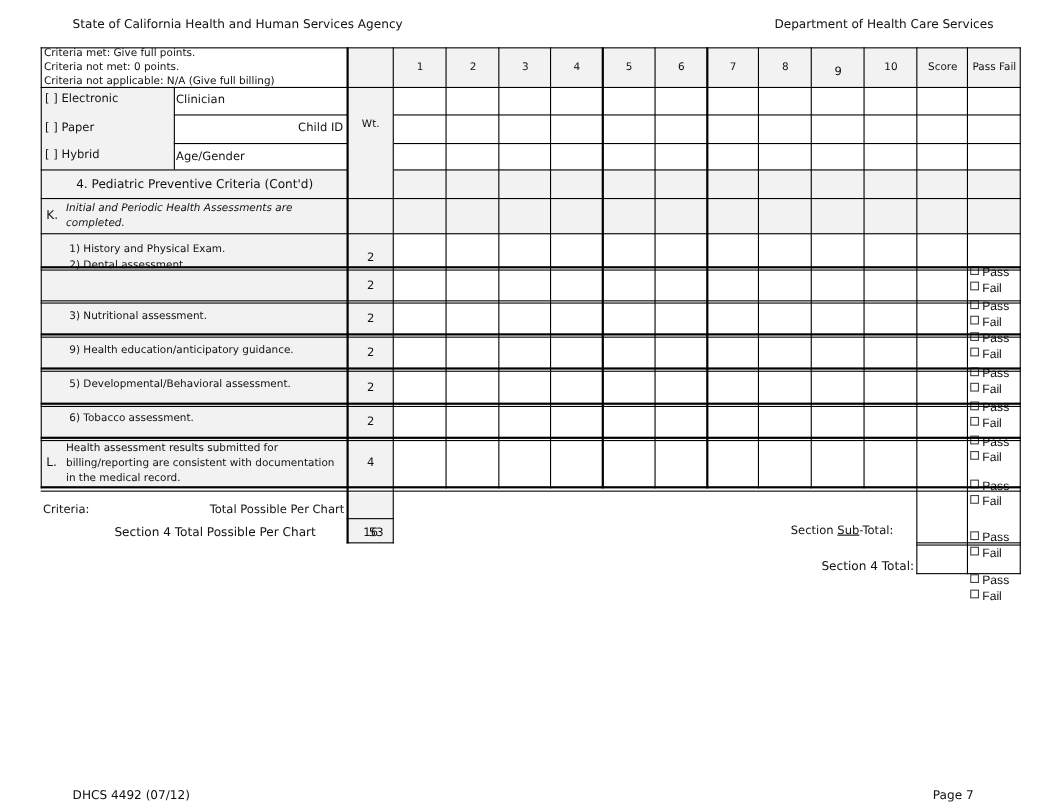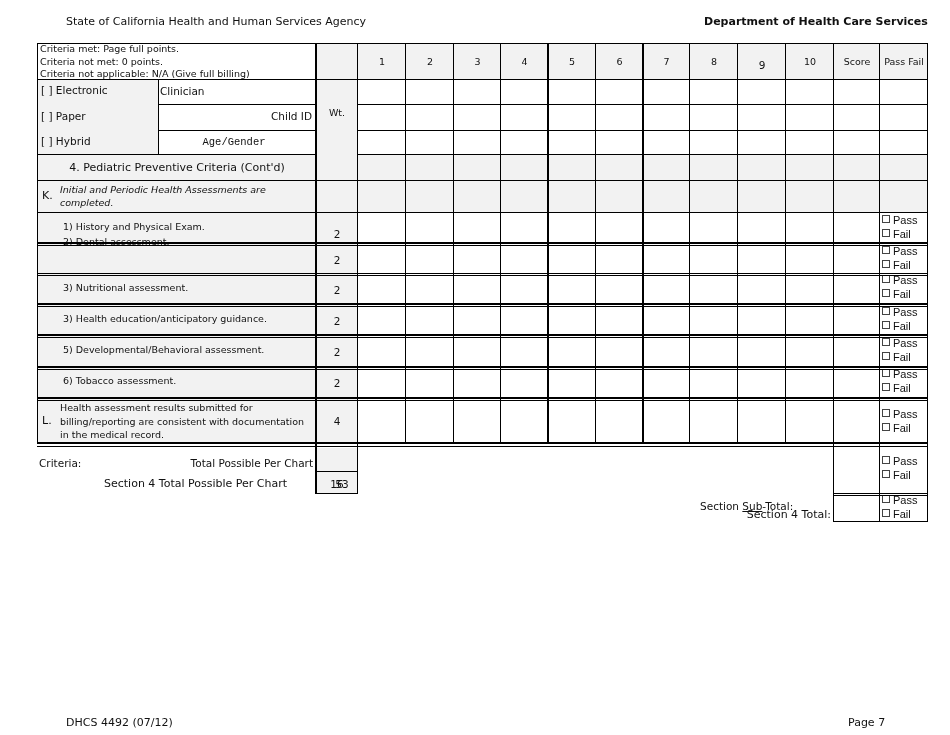--- a/index.html
+++ b/index.html
@@ -11,53 +11,53 @@
   .hdr { font-size: 11px; top: 15px; }
   .ftr { font-size: 11px; top: 704px; margin-top: 12px; }
   .cell { position: absolute; box-sizing: border-box; }
   .gray { background: #f2f2f2; }
   .hl { position: absolute; background: #000; height: 1px; }
   .vl { position: absolute; background: #000; width: 1px; }
   .t9 { font-size: 9.5px; }
   .t10 { font-size: 10.5px; }
   .t11 { font-size: 11px; }
   .center { display: flex; align-items: center; justify-content: center; }
-  .pf { font-family: "Liberation Sans", sans-serif; font-size: 11px; line-height: 14px; position: absolute; left: 882px; }
+  .pf { font-family: "Liberation Sans", sans-serif; font-size: 11px; line-height: 14px; position: absolute; left: 882px; margin-top: 28px; }
   .pf .box { display: inline-block; width: 6px; height: 6px; border: 1px solid #444; margin-right: 3px; vertical-align: 1px; }
 </style>
 </head>
 <body>
 
 <div class="abs hdr" style="left:66px;">State of California Health and Human Services Agency</div>
-<div class="abs hdr" style="left:704px;font-weight:bold;">Department of Health Care Services</div>
+<div class="abs hdr" style="left:704px;">Department of Health Care Services</div>
 
 <div id="form">
 
   <div class="cell gray" style="left:38px;top:79px;width:120px;height:75px;"></div>
   <div class="cell gray" style="left:38px;top:154px;width:278px;height:27px;"></div>
   <div class="cell gray" style="left:38px;top:181px;width:890px;height:32px;"></div>
   <div class="cell gray" style="left:38px;top:213px;width:320px;height:231px;"></div>
   <div class="cell gray" style="left:316px;top:44px;width:42px;height:137px;"></div>
   <div class="cell gray" style="left:358px;top:44px;width:570px;height:35px;"></div>
   <div class="cell gray" style="left:358px;top:154px;width:570px;height:27px;"></div>
   <div class="cell gray" style="left:316px;top:448px;width:42px;height:46px;"></div>
 
   <div class="abs t9" style="left:40px;top:43px;line-height:12.5px;">
-    <div>Criteria met:   Page full points.</div>
+    <div>Criteria met:   Give full points.</div>
     <div>Criteria not met:   0 points.</div>
     <div>Criteria not applicable: N/A (Give full billing)</div>
   </div>
 
   <div class="abs t10" style="left:41px;top:84px;">[  ]  Electronic</div>
   <div class="abs t10" style="left:41px;top:110px;">[  ]  Paper</div>
   <div class="abs t10" style="left:41px;top:135px;">[  ]  Hybrid</div>
 
   <div class="abs t10" style="left:160px;top:85px;width:152px;text-align:left;">Clinician</div>
   <div class="abs t10" style="left:160px;top:110px;width:152px;text-align:right;">Child ID</div>
-  <div class="abs t10" style="left:160px;top:136px;width:148px;text-align:center;font-family:Liberation Mono, monospace;">Age/Gender</div>
+  <div class="abs t10" style="left:160px;top:136px;width:148px;text-align:left;">Age/Gender</div>
 
   <div class="abs t11 center" style="left:38px;top:154px;width:278px;height:27px;">4. Pediatric Preventive Criteria (Cont'd)</div>
 
   <div class="abs t9 center" style="left:316px;top:100px;width:42px;height:24px;">Wt.</div>
 
   <div class="abs t9 center" style="left:358px;top:44px;width:48px;height:35px;">1</div>
   <div class="abs t9 center" style="left:406px;top:44px;width:48px;height:35px;">2</div>
   <div class="abs t9 center" style="left:454px;top:44px;width:47px;height:35px;">3</div>
   <div class="abs t9 center" style="left:501px;top:44px;width:47px;height:35px;">4</div>
   <div class="abs t9 center" style="left:548px;top:44px;width:48px;height:35px;">5</div>
@@ -74,21 +74,21 @@
 
   <div class="abs t9" style="left:63px;top:221px;">1)  History and Physical Exam.</div>
   <div class="abs t10 center" style="left:316px;top:226px;width:42px;height:16px;">2</div>
 
   <div class="abs t9" style="left:63px;top:236px;">2)  Dental assessment.</div>
   <div class="abs t10 center" style="left:316px;top:245px;width:42px;height:29px;">2</div>
 
   <div class="abs t9" style="left:63px;top:282px;">3)  Nutritional assessment.</div>
   <div class="abs t10 center" style="left:316px;top:275px;width:42px;height:29px;">2</div>
 
-  <div class="abs t9" style="left:63px;top:313px;">3)  Health education/anticipatory guidance.</div>
+  <div class="abs t9" style="left:63px;top:313px;">9)  Health education/anticipatory guidance.</div>
   <div class="abs t10 center" style="left:316px;top:306px;width:42px;height:29px;">2</div>
 
   <div class="abs t9" style="left:63px;top:344px;">5)  Developmental/Behavioral assessment.</div>
   <div class="abs t10 center" style="left:316px;top:337px;width:42px;height:29px;">2</div>
 
   <div class="abs t9" style="left:63px;top:375px;">6)  Tobacco assessment.</div>
   <div class="abs t10 center" style="left:316px;top:368px;width:42px;height:29px;">2</div>
 
   <div class="abs t11" style="left:42px;top:414px;">L.</div>
   <div class="abs t9" style="left:60px;top:401px;width:255px;line-height:13.5px;">Health assessment results submitted for billing/reporting are consistent with documentation in the medical record.</div>
@@ -130,21 +130,21 @@
       <div><span class="box"></span><span>Pass</span></div>
       <div><span class="box"></span><span>Fail</span></div>
     </div>
 
   <div class="abs t10" style="left:39px;top:457px;">Criteria:</div>
   <div class="abs t10" style="left:150px;top:457px;width:163px;text-align:right;">Total Possible Per Chart</div>
   <div class="abs t10 center" style="left:316px;top:476px;width:42px;height:16px;">16</div>
   <div class="abs t11" style="left:104px;top:477px;">Section 4 Total Possible Per Chart</div>
   <div class="abs t10 center" style="left:316px;top:476px;width:52px;height:16px;">53</div>
 
-  <div class="abs t10" style="left:700px;top:476px;width:131px;text-align:left;margin-top:24px;"><span>Section </span><span style="text-decoration:underline;">Sub</span><span>-Total:</span></div>
+  <div class="abs t10" style="left:700px;top:476px;width:131px;text-align:center;"><span>Section </span><span style="text-decoration:underline;">Sub</span><span>-Total:</span></div>
   <div class="abs t11" style="left:700px;top:508px;width:131px;text-align:right;">Section 4 Total:</div>
 
   <div class="cell" style="left:834px;top:448px;width:46px;height:45px;"></div>
   <div class="cell" style="left:834px;top:495px;width:46px;height:26px;"></div>
 
   <div class="hl" style="left:37px;top:43px;width:891px;"></div>
 
   <div class="hl" style="left:37px;top:79px;width:891px;"></div>
   <div class="hl" style="left:158px;top:104px;width:158px;"></div>
   <div class="hl" style="left:358px;top:104px;width:570px;"></div>

